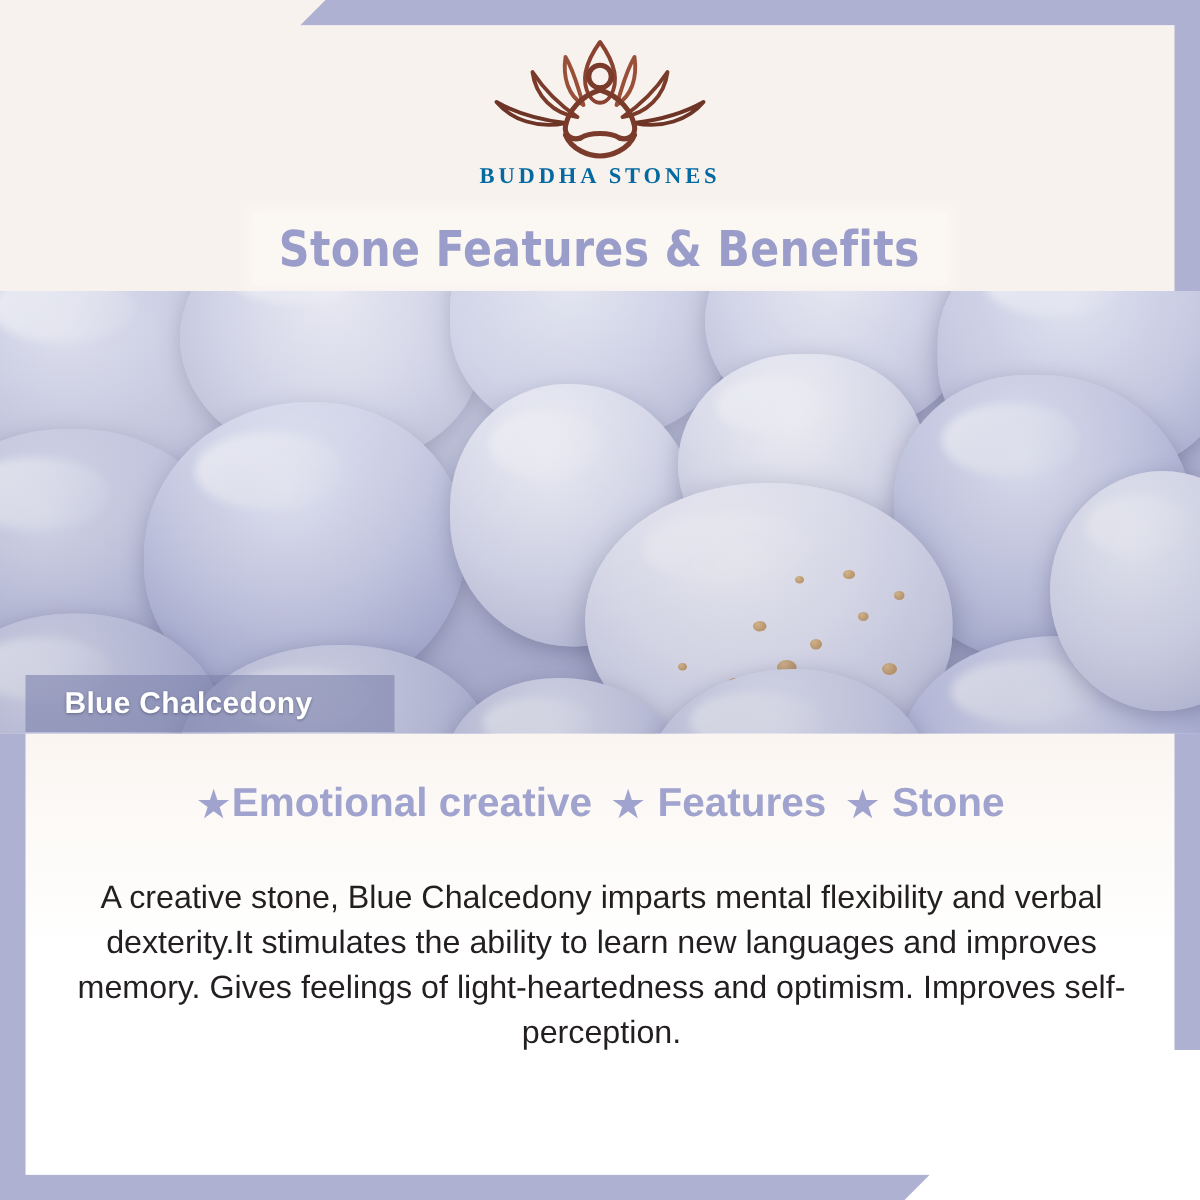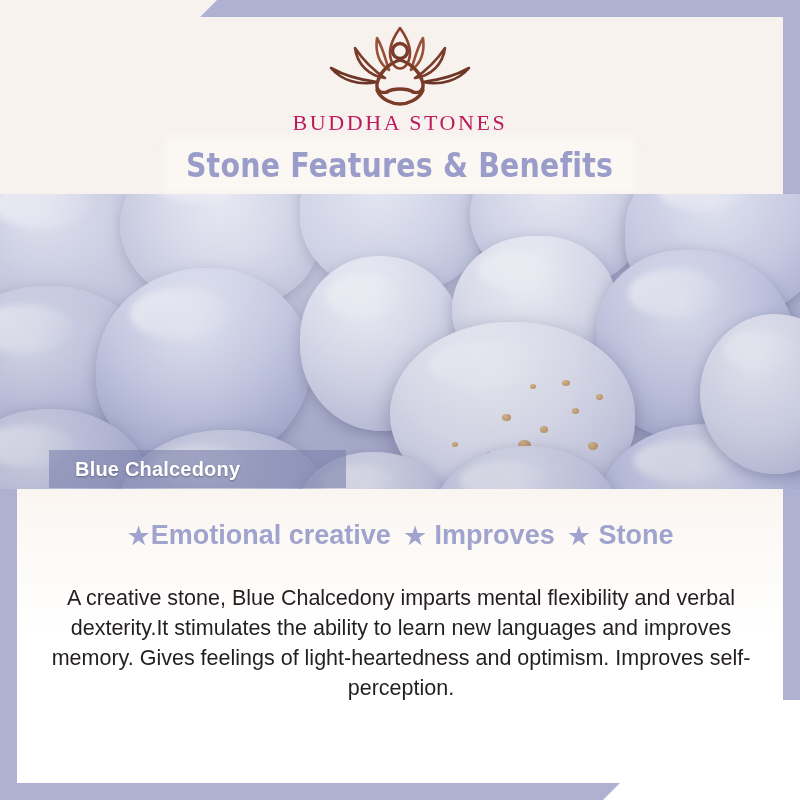--- a/index.html
+++ b/index.html
@@ -84,24 +84,25 @@
   .brand-mark {
     display: block;
     margin: 0 auto;
     width: 170px;
     height: 86px;
   }
   .brand-name {
     display: block;
     margin-top: 2px;
     font-family: "Liberation Serif", serif;
-    font-size: 22px;
+    font-size: 15px;
     letter-spacing: 2.6px;
-    color: #be185d;
+    color: #0369a1;
     white-space: nowrap;
+    font-weight: bold;
   }
 
   
   .title-banner {
     position: absolute;
     top: 141px;
     left: 168px;
     width: 464px;
     height: 49px;
     background: #fbf7f3;
@@ -167,27 +168,26 @@
       radial-gradient(ellipse at 30% 18%, rgba(255,255,255,0.30), rgba(255,255,255,0) 55%),
       linear-gradient(180deg, rgba(150,154,195,0.16), rgba(88,92,140,0.22));
     pointer-events: none;
   }
 
   
   .caption-bar {
     position: absolute;
     left: 17px;
     top: 450px;
-    width: 297px;
+    width: 246px;
     height: 38px;
     background: rgba(126,130,172,0.62);
     display: flex;
     align-items: center;
     z-index: 7;
-    margin-left: 32px;
   }
   .caption-text {
     color: #ffffff;
     font-family: "Liberation Sans Narrow", "Liberation Sans", sans-serif;
     font-weight: bold;
     font-size: 20px;
     letter-spacing: 0.2px;
     padding-left: 26px;
     text-shadow: 0 1px 2px rgba(40,42,70,0.45);
     white-space: nowrap;
@@ -323,21 +323,21 @@
     </div>
   </div>
 
   <div class="caption-bar">
     <span class="caption-text">Blue Chalcedony</span>
   </div>
 
   <div class="body-panel"></div>
 
   <div class="benefits">
-    <span class="benefit-item"><span class="benefit-star">★</span><span>Emotional creative</span></span><span class="benefit-gap"></span><span class="benefit-item"><span class="benefit-star">★</span>&nbsp;<span>Improves</span></span><span class="benefit-gap"></span><span class="benefit-item"><span class="benefit-star">★</span>&nbsp;<span>Stone</span></span>
+    <span class="benefit-item"><span class="benefit-star">★</span><span>Emotional creative</span></span><span class="benefit-gap"></span><span class="benefit-item"><span class="benefit-star">★</span>&nbsp;<span>Features</span></span><span class="benefit-gap"></span><span class="benefit-item"><span class="benefit-star">★</span>&nbsp;<span>Stone</span></span>
   </div>
 
   <p class="description">A creative stone, Blue Chalcedony imparts mental flexibility and verbal dexterity.It stimulates the ability to learn new languages and improves memory. Gives feelings of light-heartedness and optimism. Improves self-perception.</p>
 
   <div class="frame-bar frame-top"></div>
   <div class="frame-bar frame-right"></div>
   <div class="frame-bar frame-left"></div>
   <div class="frame-bar frame-bottom"></div>
 
 </div>

